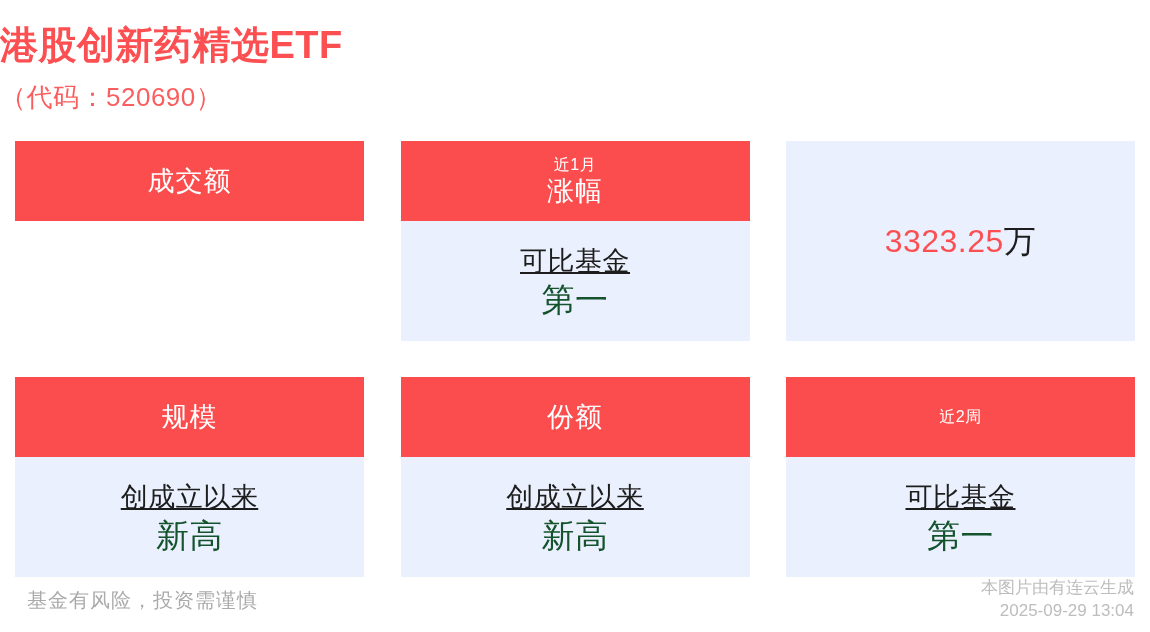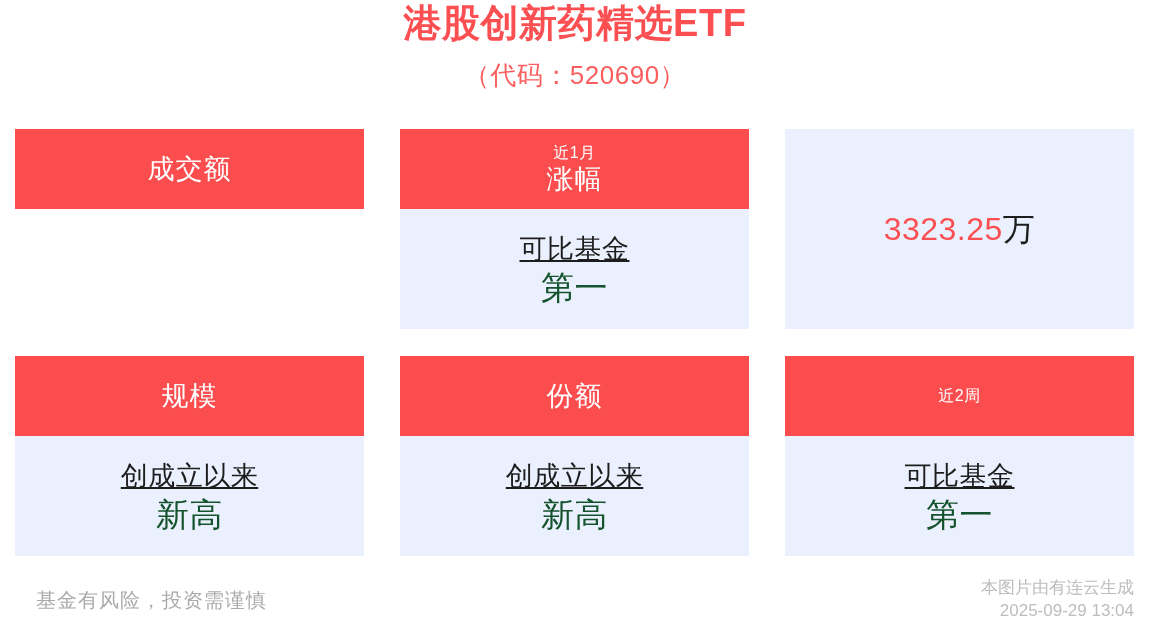--- a/index.html
+++ b/index.html
@@ -10,46 +10,47 @@
     width: 1150px;
     height: 632px;
     background: #ffffff;
     font-family: "Liberation Sans", "DejaVu Sans", sans-serif;
     overflow: hidden;
     position: relative;
   }
 
   
   .header {
-    text-align: center;
+    padding-top: 22px;
   }
   .title {
     font-size: 38px;
     font-weight: bold;
     color: #FB4F52;
     line-height: 46px;
     letter-spacing: 0.5px;
   }
   .subtitle {
     font-size: 26px;
     color: #FB5E5E;
     line-height: 34px;
     margin-top: 12px;
     letter-spacing: 0.5px;
   }
 
   
   .grid {
     position: absolute;
     left: 15px;
-    top: 129px;
+    top: 141px;
     width: 1120px;
     display: flex;
     flex-wrap: wrap;
-    gap: 27px 36px;
+    gap: 36px 36px;
+    justify-content: space-between;
   }
   .card {
     width: 349px;
     height: 200px;
     display: flex;
     flex-direction: column;
     overflow: hidden;
   }
   .card-head {
     background: #FC4D4E;
@@ -101,21 +102,21 @@
   }
   .card-body .single .hl {
     color: #FB4F52;
   }
   .card-body .two-line .line1 { display: block; text-decoration: underline; }
   .card-body .two-line .line2 { display: block; }
 
   
   .footer {
     position: absolute;
-    left: 16px;
+    left: 7px;
     right: 0;
     bottom: 0;
     height: 56px;
   }
   .disclaimer {
     position: absolute;
     left: 20px;
     bottom: 18px;
     font-size: 20px;
     color: #aaaaaa;

